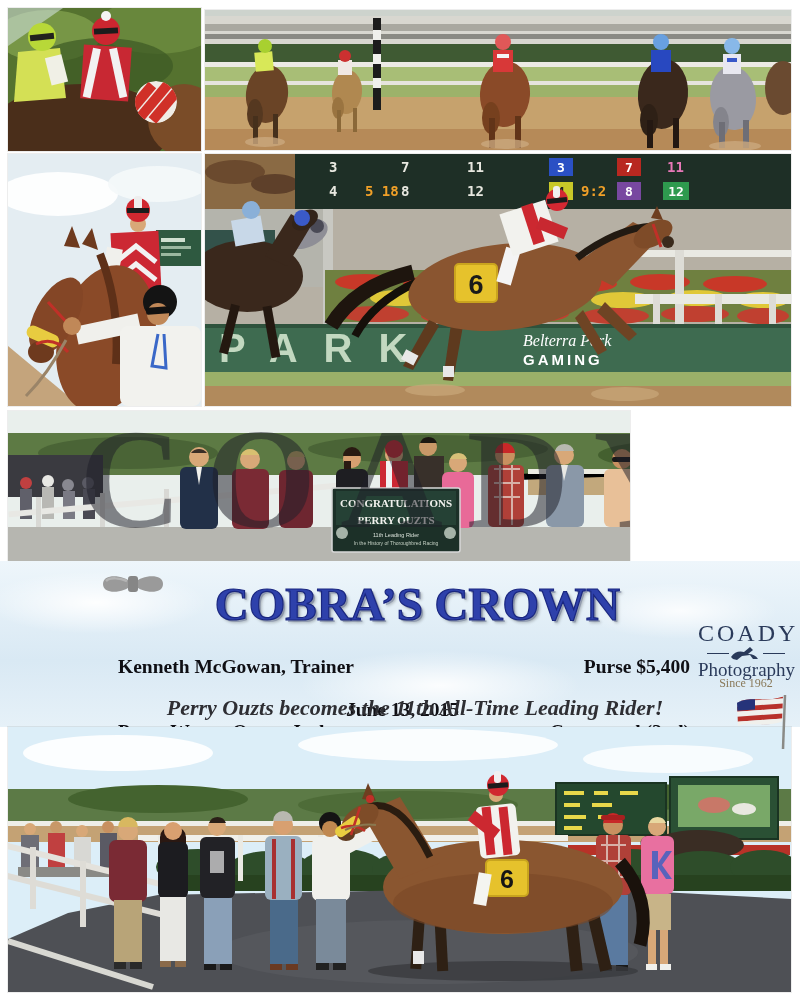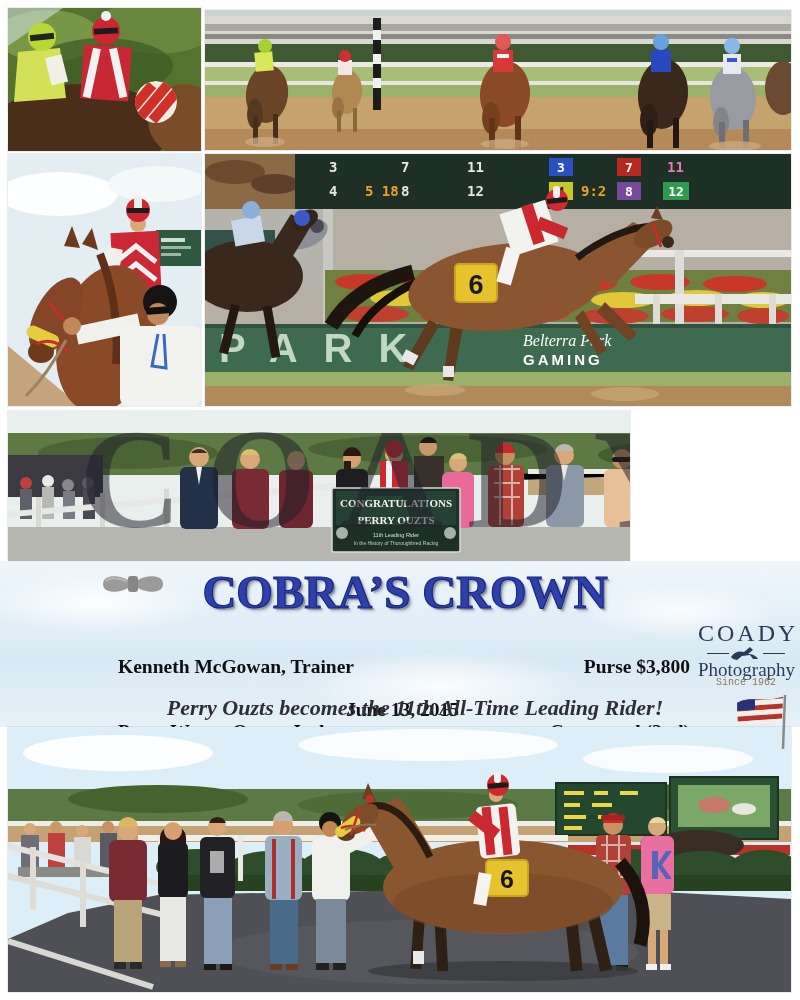--- a/index.html
+++ b/index.html
@@ -7,39 +7,39 @@
         font-family:"Liberation Serif",serif;}
   .ph{position:absolute;overflow:hidden;box-shadow:0 0 0 1px rgba(0,0,0,.07);}
   .ph svg{display:block;}
   
   .banner{position:absolute;left:0;top:561px;width:800px;height:166px;
     background:
       radial-gradient(ellipse 160px 45px at 12% 25%, rgba(255,255,255,.95), rgba(255,255,255,0) 70%),
       radial-gradient(ellipse 200px 50px at 55% 75%, rgba(255,255,255,.9), rgba(255,255,255,0) 70%),
       radial-gradient(ellipse 140px 40px at 85% 30%, rgba(255,255,255,.85), rgba(255,255,255,0) 70%),
       linear-gradient(180deg,#eef6fb 0%,#d9e9f4 60%,#e6f1f8 100%);}
-  .title{position:absolute;left:190px;top:4px;width:430px;text-align:center;
+  .title{position:absolute;left:190px;top:16px;width:430px;text-align:right;
     font-size:47px;font-weight:700;letter-spacing:0px;color:#2e41ab;
     -webkit-text-stroke:1.2px #1a2780;
     text-shadow:2px 2px 0 rgba(110,120,150,.55),3px 3px 3px rgba(0,0,0,.25);
     white-space:nowrap;}
   .info{position:absolute;font-size:19.5px;font-weight:700;color:#0f0f14;line-height:21.5px;white-space:pre;}
   .info-left{left:118px;top:52px;text-align:left;}
   .info-center{left:320px;top:95px;width:165px;text-align:center;}
   .info-right{right:110px;top:52px;text-align:right;}
   .tagline{position:absolute;left:0;top:134px;width:800px;text-align:center;
     font-style:italic;font-weight:700;font-size:22px;color:#2e2e33;padding-left:15px;}
   .bowtie{position:absolute;left:100px;top:2px;}
   .belterra{position:absolute;left:8px;top:48px;}
   .coady{position:absolute;left:698px;top:60px;width:96px;text-align:center;color:#2a3a5a;}
   .coady .nm{font-size:24px;letter-spacing:3px;font-weight:400;line-height:24px;}
   .coady .rule{display:flex;align-items:center;justify-content:center;height:16px;}
   .coady .rule i{flex:0 0 22px;height:0;border-top:1.5px solid #2a3a5a;}
   .coady .sub{font-size:19px;line-height:17px;font-family:Liberation Serif, serif;}
-  .coady .since{font-size:10px;color:#8a7a5a;line-height:10px;font-family:Liberation Mono, monospace;}
+  .coady .since{font-size:12px;color:#8a7a5a;line-height:10px;}
   
   .watermark{position:absolute;left:30px;top:-14px;width:723px;text-align:center;
     font-family:"Liberation Serif",serif;font-weight:700;font-size:142px;line-height:165px;
     letter-spacing:24px;color:rgba(30,30,40,.52);pointer-events:none;}
   .flag{position:absolute;left:733px;top:693px;z-index:10;}
 </style>
 </head>
 <body>
 
 <div class="page">
@@ -445,21 +445,21 @@
     <div class="info info-left">
       <div>Kenneth McGowan, Trainer</div>
       <div>Perry Wayne Ouzts, Jockey</div>
       <div>Cincinnati, OH</div>
     </div>
     <div class="info info-center">
       <div>June 13, 2015</div>
       <div>5 Furlongs  :59.77</div>
     </div>
     <div class="info info-right">
-      <div>Purse $3,800</div>
+      <div>Purse $5,400</div>
       <div>Causegood (2nd)</div>
       <div>Catalonia (3rd)</div>
       <div>$5.60 $2.80 $2.20</div>
     </div>
     <div class="tagline">Perry Ouzts becomes the 11th All-Time Leading Rider!</div>
   </div>
 
   <div class="ph" style="left:8px;top:727px;width:783px;height:265px">
     <svg width="783" height="265" viewBox="0 0 783 265">
       <rect width="783" height="265" fill="#dceef8"></rect>

